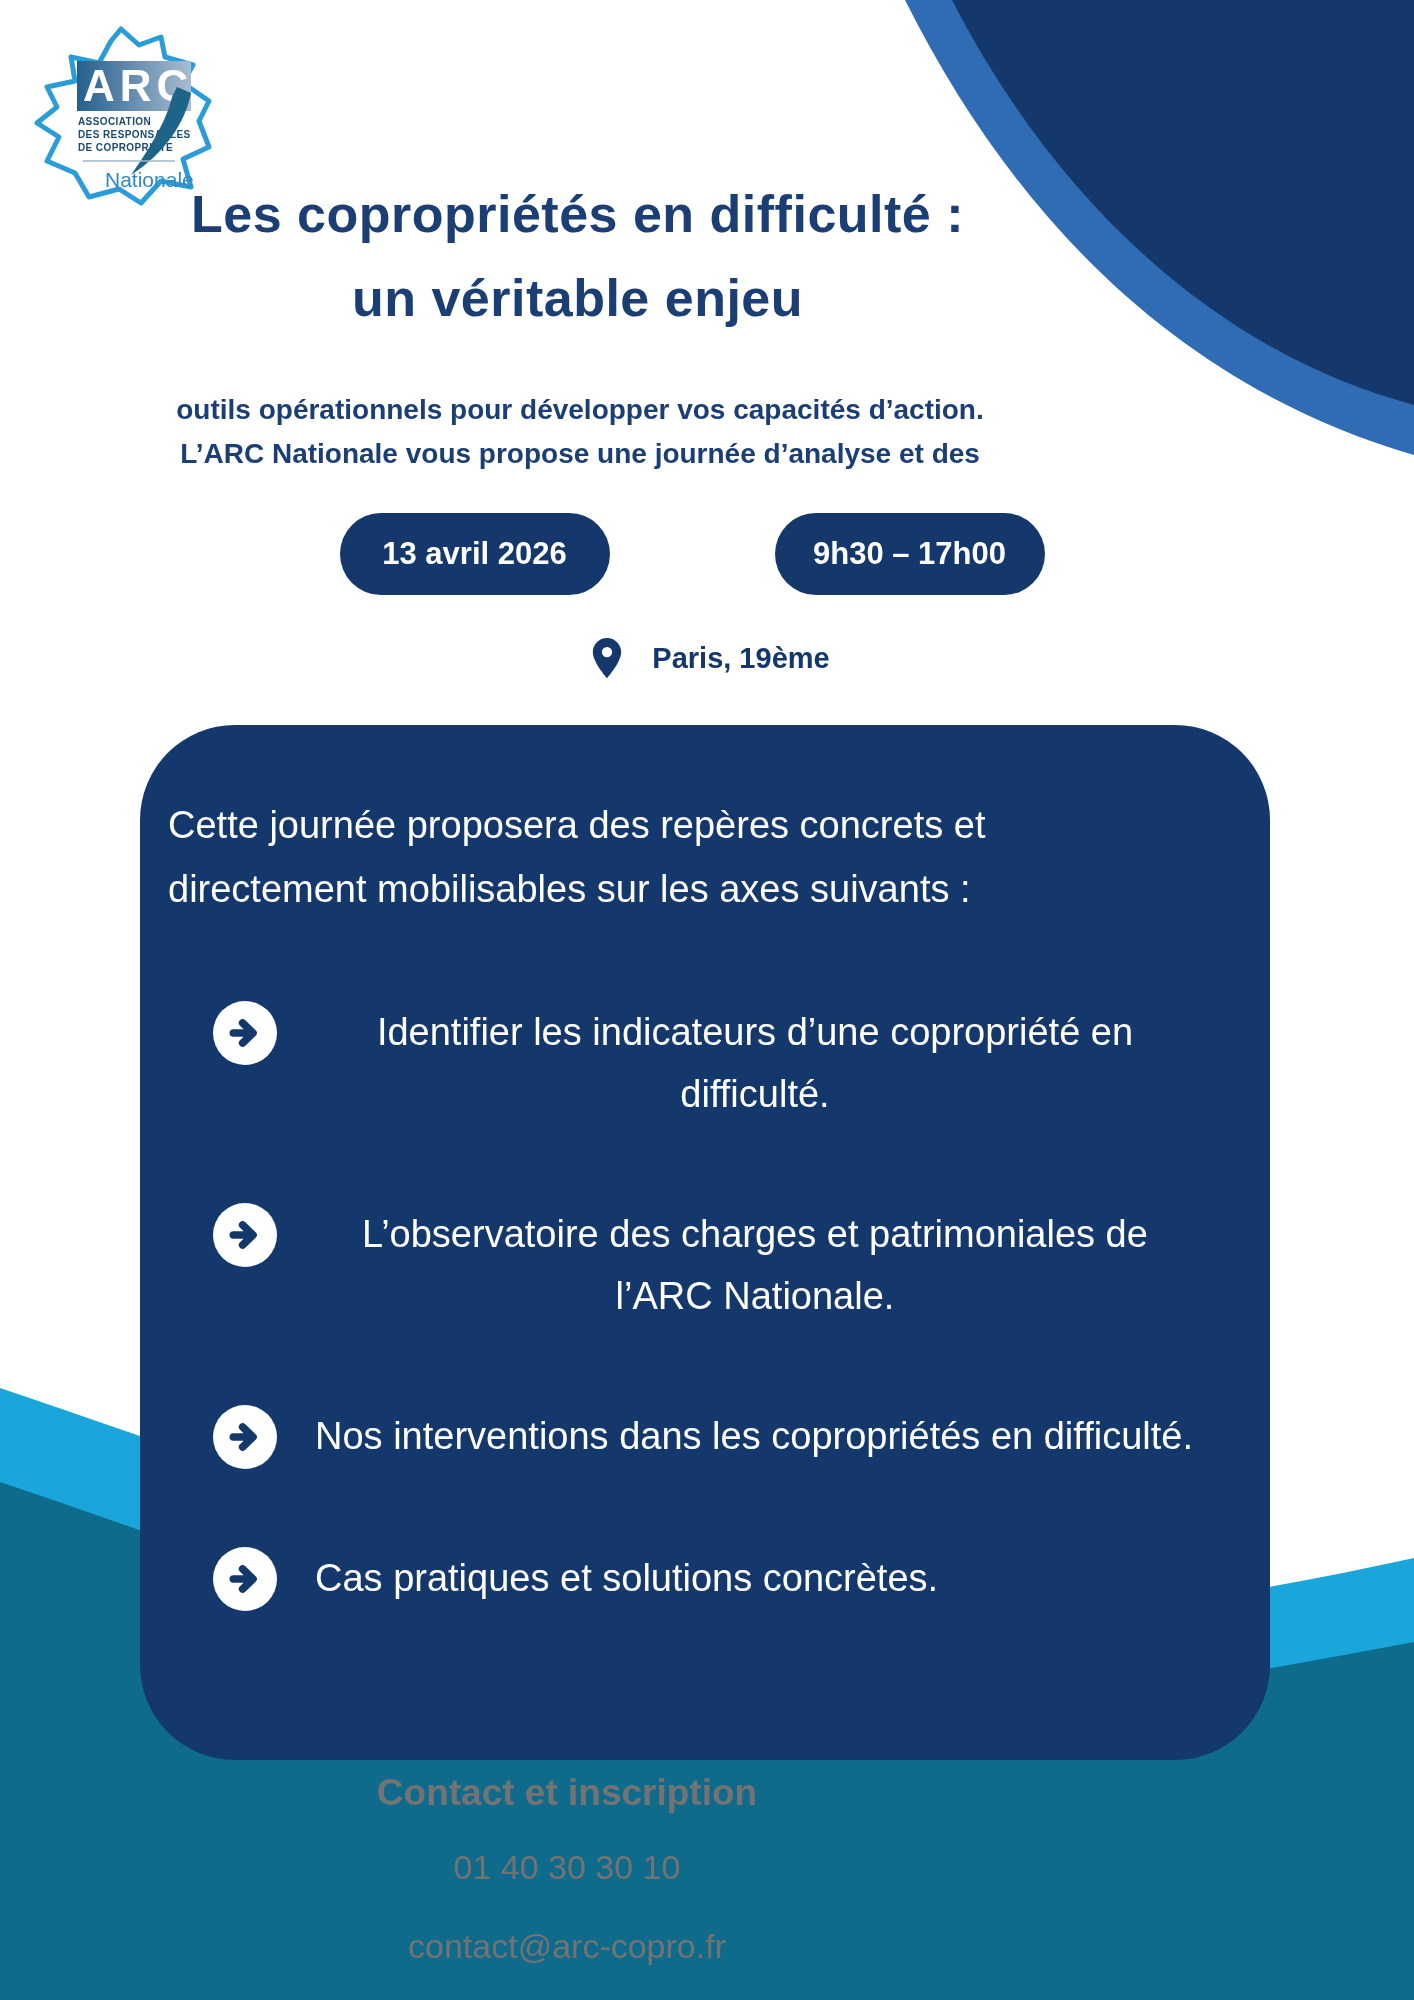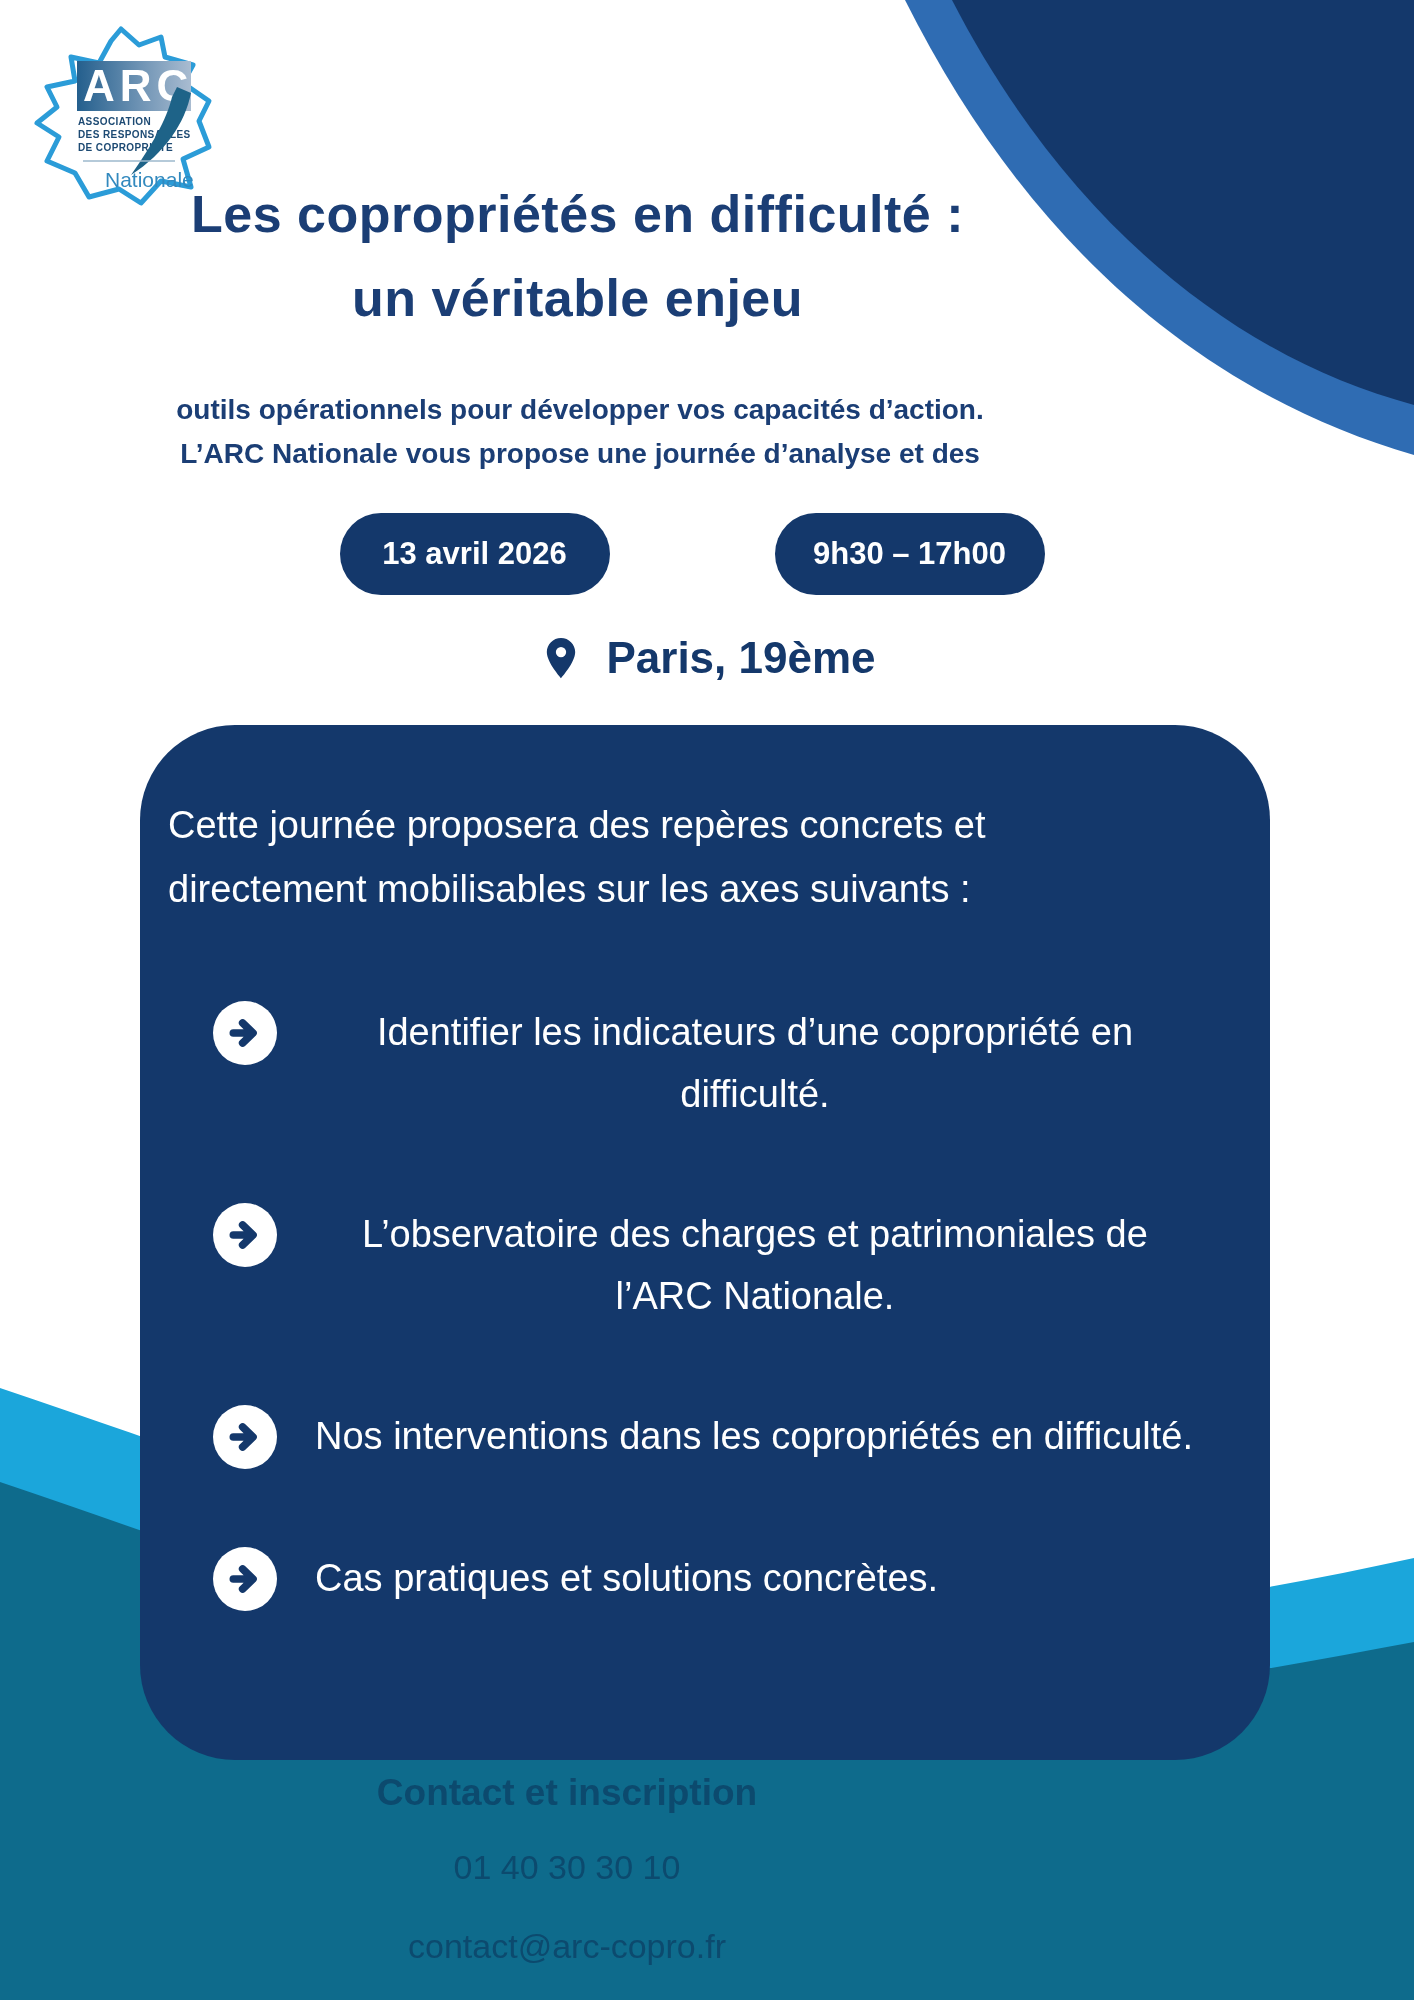--- a/index.html
+++ b/index.html
@@ -40,39 +40,39 @@
   .subtitle span{display:block;}
 
   
   .pills{position:absolute;top:513px;left:0;width:1414px;display:flex;justify-content:center;gap:165px;
          transform:translateX(-15px);z-index:2;}
   .pill{height:82px;min-width:270px;padding:0 34px;border-radius:41px;background:var(--navy);
         display:flex;align-items:center;justify-content:center;color:#ffffff;font-weight:bold;font-size:31px;}
 
   
   .location{position:absolute;top:628px;left:0;width:1414px;display:flex;align-items:center;justify-content:center;
-            gap:22px;z-index:2;color:var(--navy);font-weight:bold;font-size:44px;}
+            gap:22px;z-index:2;color:var(--navy);font-weight:bold;font-size:29px;}
   .pin{width:46px;height:60px;}
   .pin path{fill:var(--navy);}
 
   
   .program{position:absolute;left:140px;top:725px;width:1130px;height:1035px;background:var(--navy);
            border-radius:95px;z-index:1;color:#ffffff;padding:68px 52px 0 28px;}
   .intro{font-weight:300;font-size:38px;line-height:64px;}
   .intro span{display:block;}
   .items{list-style:none;margin-top:80px;padding-left:45px;}
   .item{display:flex;align-items:flex-start;gap:38px;margin-bottom:78px;}
   .bullet{flex:0 0 64px;width:64px;height:64px;border-radius:50%;background:#ffffff;
           display:flex;align-items:center;justify-content:center;}
   .bullet svg{width:40px;height:40px;}
   .bullet path{stroke:var(--navy);stroke-width:4.6;fill:none;stroke-linecap:round;stroke-linejoin:round;}
   .item-text{font-weight:300;font-size:38px;line-height:62px;max-width:880px;text-align:center;}
 
   
-  .contact{position:absolute;top:1772px;left:0;width:1134px;text-align:center;z-index:2;color:#0c4a6e;}
+  .contact{position:absolute;top:1772px;left:0;width:1134px;text-align:center;z-index:2;color:#737373;}
   .c-head{font-weight:bold;font-size:37px;margin-bottom:34px;}
   .c-phone{font-weight:300;font-size:34px;margin-bottom:40px;}
   .c-email{font-weight:300;font-size:34px;}
 </style>
 </head>
 <body>
 
 <div class="page">
 
   <svg class="top-shape" viewBox="0 0 1414 480" preserveAspectRatio="none" aria-hidden="true">

